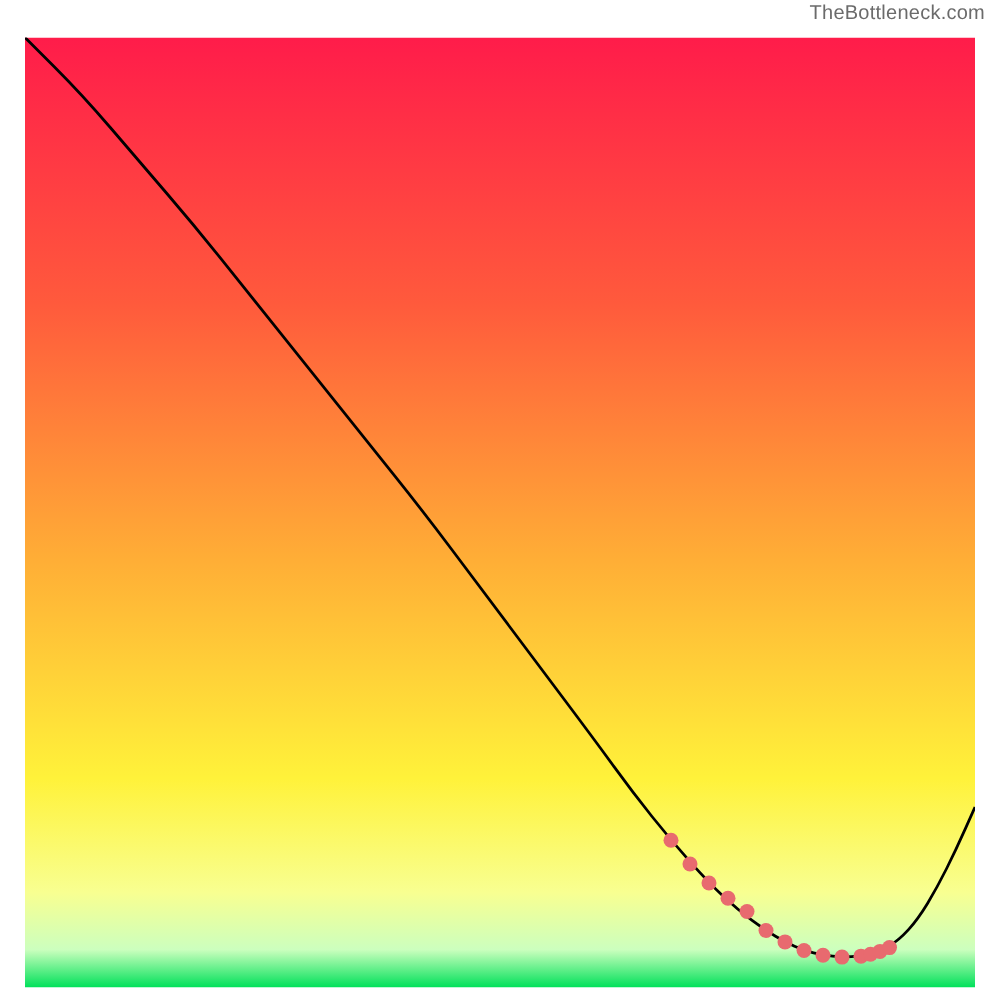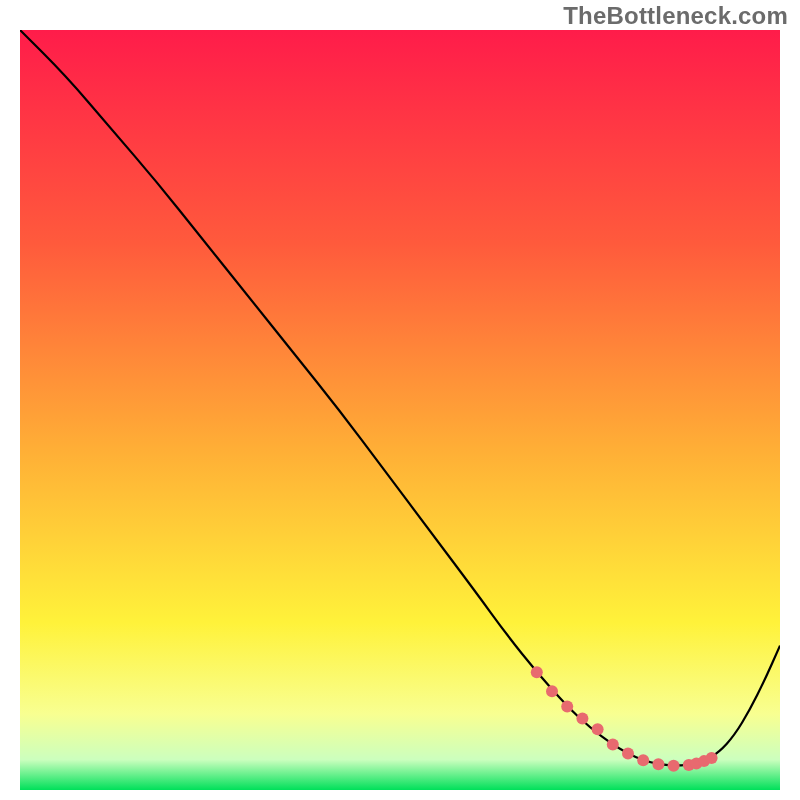--- a/index.html
+++ b/index.html
@@ -13,22 +13,22 @@
   }
   .wrap {
     position: relative;
     width: 800px;
     height: 800px;
   }
   .watermark {
     position: absolute;
     top: 2px;
     right: 12px;
-    font-size: 24px;
-    font-weight: 700;
+    font-size: 16px;
+    font-weight: 400;
     color: #6b6b6b;
     letter-spacing: 0.2px;
     z-index: 5;
     margin-left: 12px;
   }
   .plot {
     position: absolute;
     left: 20px;
     top: 30px;
     width: 760px;

